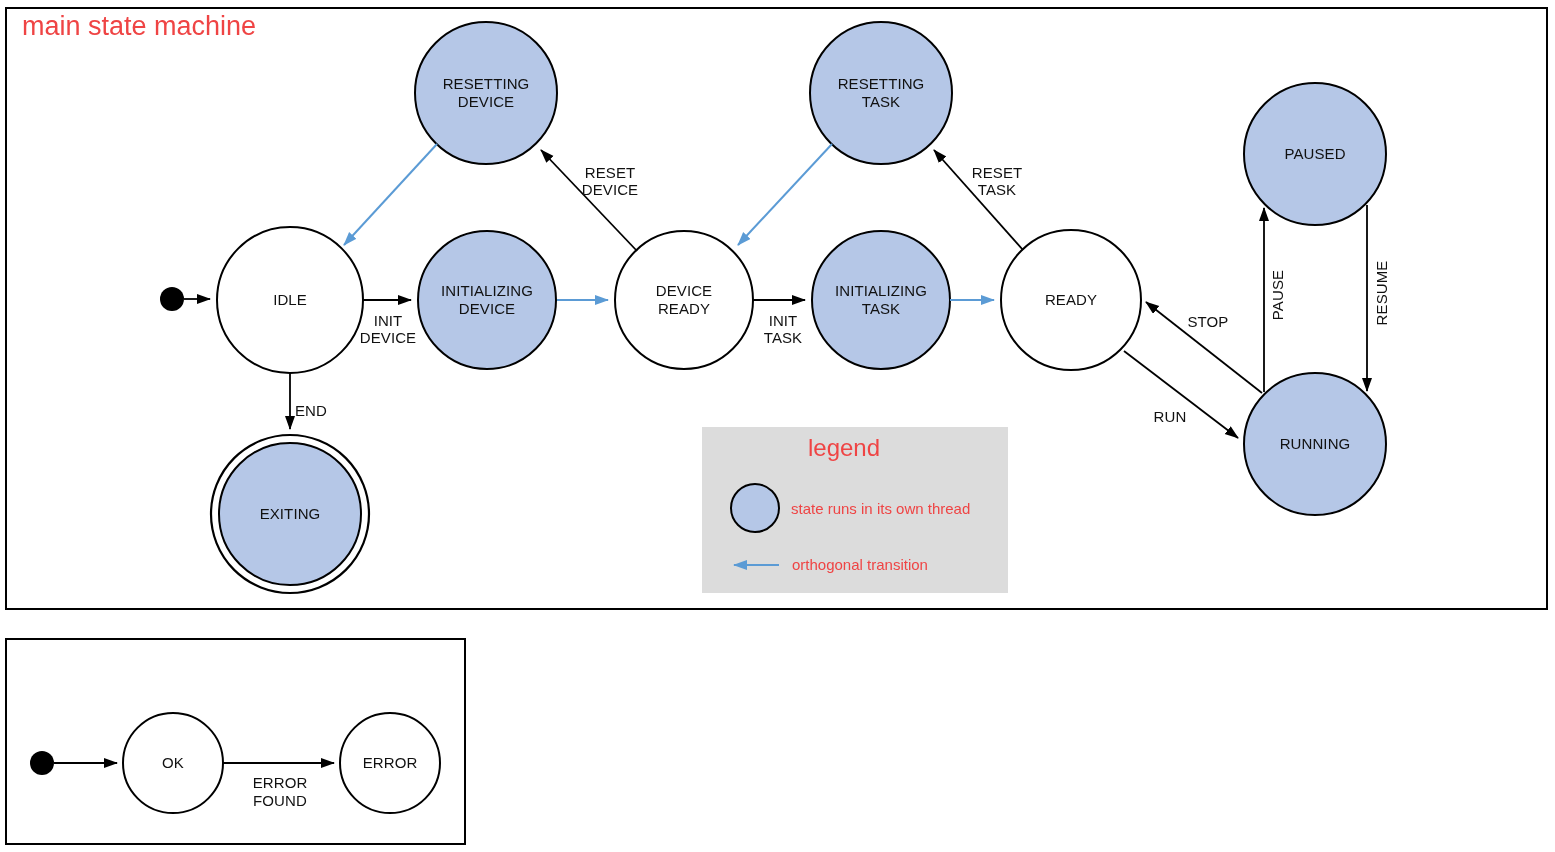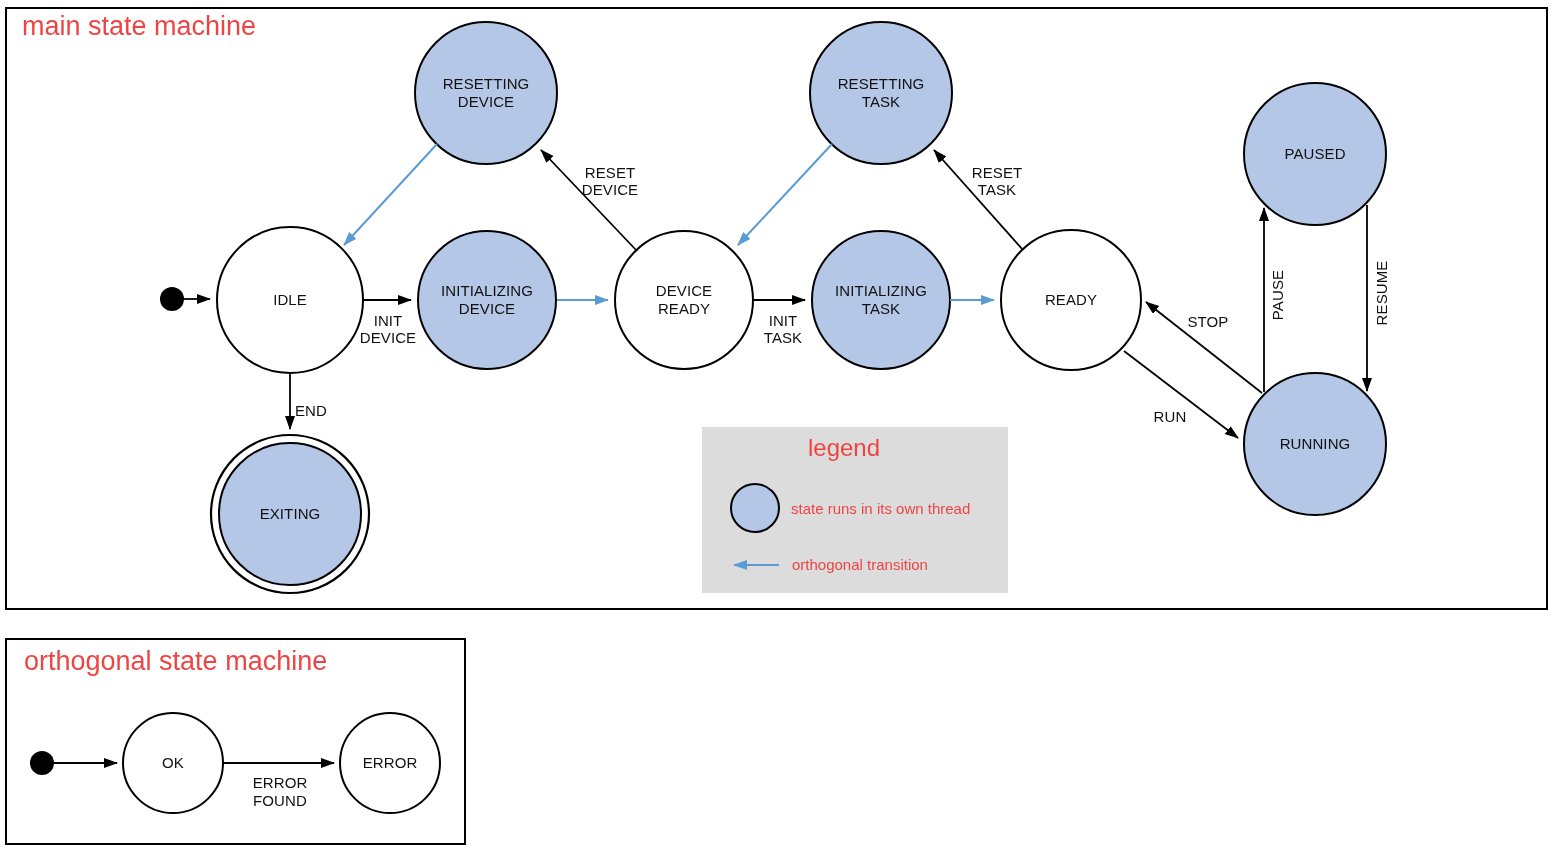--- a/index.html
+++ b/index.html
@@ -117,14 +117,13 @@
       <line x1="223" y1="763" x2="334" y2="763" stroke="#000000" stroke-width="1.8" marker-end="url(#ah-black)"></line>
       <text x="280" y="788" text-anchor="middle" class="edge-label"><tspan x="280">ERROR</tspan><tspan x="280" dy="18">FOUND</tspan></text>
     </svg>
 
   <div class="overlay machine-title main-title">main state machine</div>
 
   <div class="overlay legend-title">legend</div>
   <div class="overlay legend-text legend-text-1">state runs in its own thread</div>
   <div class="overlay legend-text legend-text-2">orthogonal transition</div>
 
-  <div class="overlay machine-title ortho-title">orthogonal state machine</div>
 </div>
 
 </body></html>

